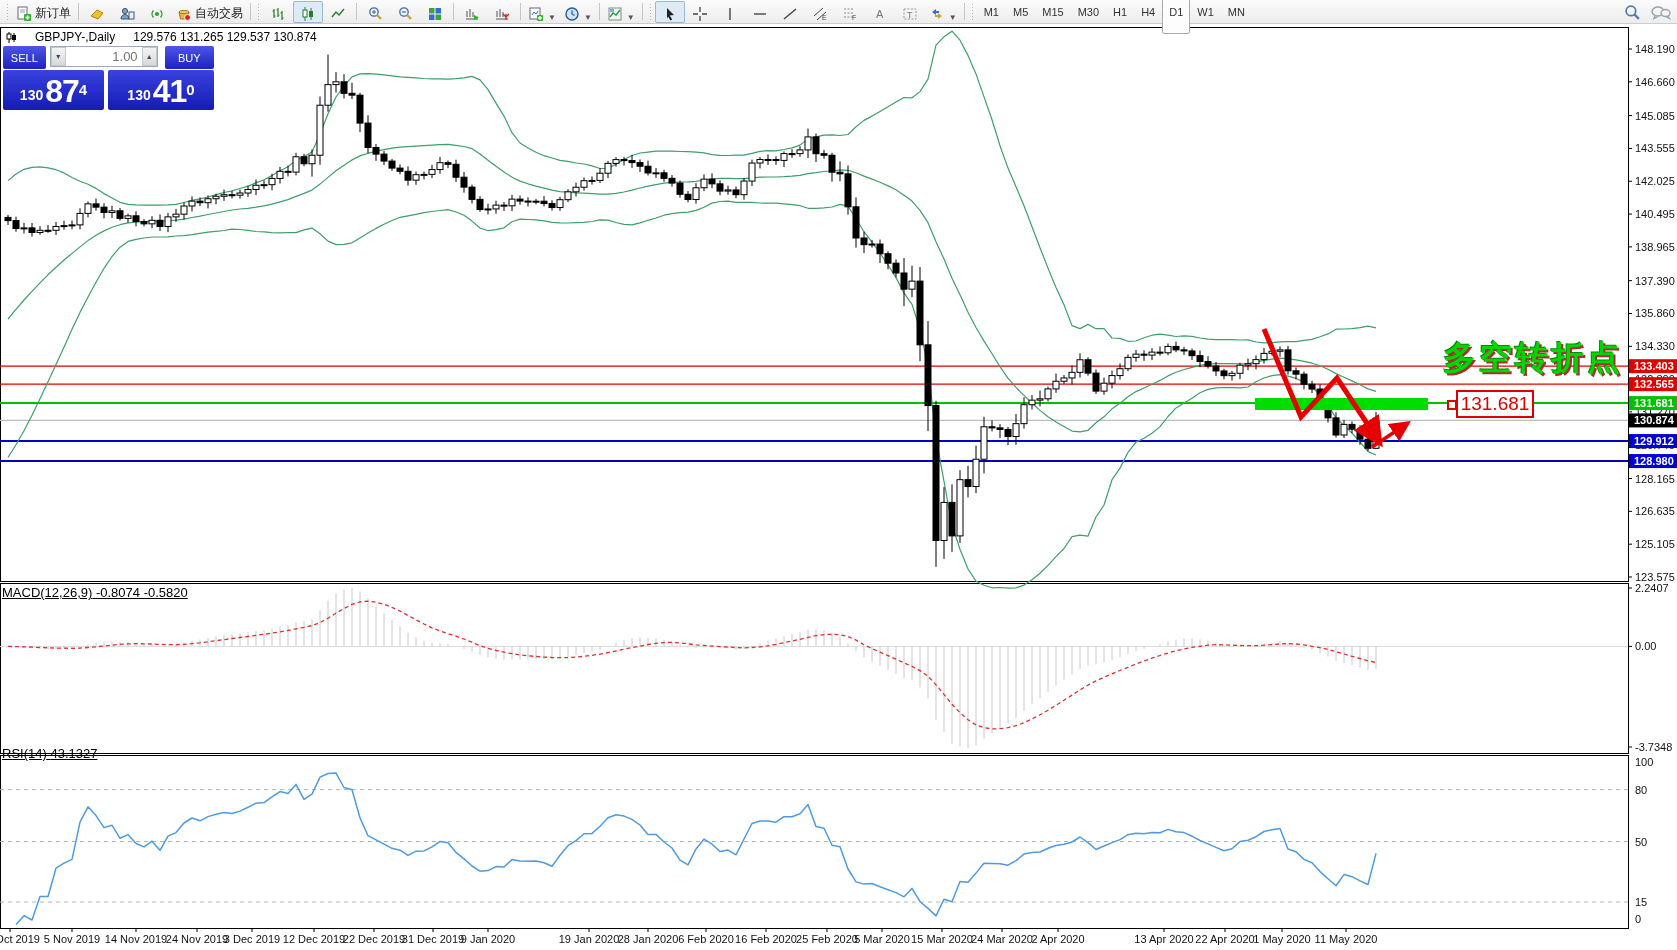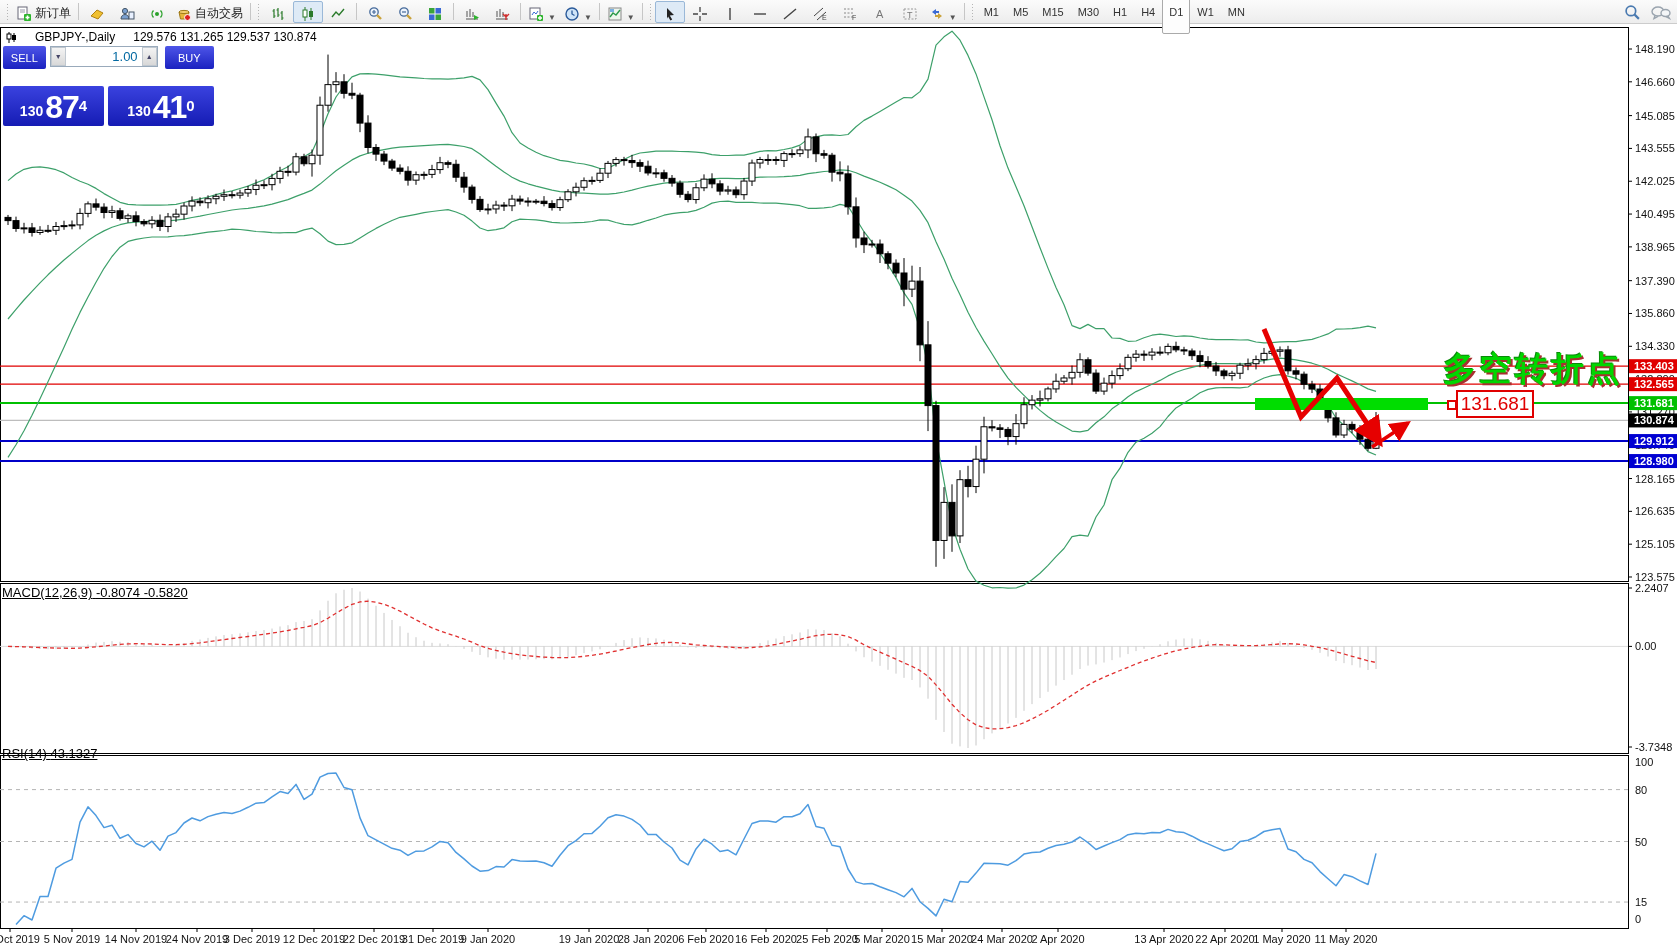--- a/index.html
+++ b/index.html
@@ -24,31 +24,31 @@
   .ohlc-title{position:absolute;left:6px;top:30px;z-index:10;font-size:12px;color:#000;display:flex;align-items:center;gap:18px;}
   .ohlc-title b{font-weight:normal;}
   
   .trade-panel{position:absolute;left:3px;top:46px;width:211px;z-index:20;font-family:"Liberation Sans",sans-serif;}
   .tp-row1{display:flex;height:23px;}
   .tp-btn{background:linear-gradient(#4d55e8,#1b22c0);color:#fff;font-size:11px;display:flex;align-items:center;justify-content:center;border-radius:2px;}
   .tp-sell{width:44px;}
   .tp-buy{width:51px;margin-left:7px;}
   .tp-stepper{display:flex;margin-left:4px;border:1px solid #9ab;height:21px;box-sizing:border-box;background:#fff;}
   .tp-spin{width:15px;background:linear-gradient(#f4f4f4,#d8d8d8);display:flex;align-items:center;justify-content:center;font-size:7px;color:#446;border:1px solid #c0c8d0;box-sizing:border-box;}
-  .tp-vol{width:72px;font-size:13px;color:#0369a1;display:flex;align-items:center;justify-content:flex-end;padding-right:4px;}
-  .tp-row2{display:flex;margin-top:17px;height:40px;}
+  .tp-vol{width:72px;font-size:13px;color:#737373;display:flex;align-items:center;justify-content:flex-end;padding-right:4px;}
+  .tp-row2{display:flex;margin-top:1px;height:40px;}
   .tp-price{background:linear-gradient(#3a42df,#151cb4);color:#fff;border-radius:2px;display:flex;align-items:flex-end;justify-content:center;padding-bottom:2px;}
   .tp-price .sm{font-size:14px;font-weight:bold;line-height:26px;margin-right:2px;}
   .tp-price .bg{font-size:32px;font-weight:bold;line-height:33px;letter-spacing:-1px;}
   .tp-price .sup{font-size:15px;font-weight:bold;line-height:40px;align-self:flex-start;}
   .tp-price-sell{width:101px;}
   .tp-price-buy{width:106px;margin-left:4px;}
   .ind-label{position:absolute;z-index:10;font-size:13px;color:#000;text-decoration:underline;}
   
-  .cn-note{position:absolute;left:1443px;top:347px;z-index:15;font-size:33px;font-weight:bold;letter-spacing:3px;
+  .cn-note{position:absolute;left:1443px;top:336px;z-index:15;font-size:33px;font-weight:bold;letter-spacing:3px;
     color:#00d600;text-shadow:2px 2px 0 #a83030, -1px -1px 0 #0a8a0a;white-space:nowrap;}
   .price-flag{position:absolute;left:1456px;top:390px;width:74px;height:24px;z-index:15;background:#fff;
     border:2px solid #e00000;color:#e00000;font-size:19px;display:flex;align-items:center;justify-content:center;}
   .flag-handle{position:absolute;left:-11px;top:8px;width:6px;height:6px;border:2px solid #e00000;background:#fff;}
 </style>
 </head>
 <body>
 
 <svg id="chart-svg" width="1677" height="950">
     <rect x="0.5" y="27.5" width="1628" height="554" fill="#fff" stroke="#000" stroke-width="1"></rect>

